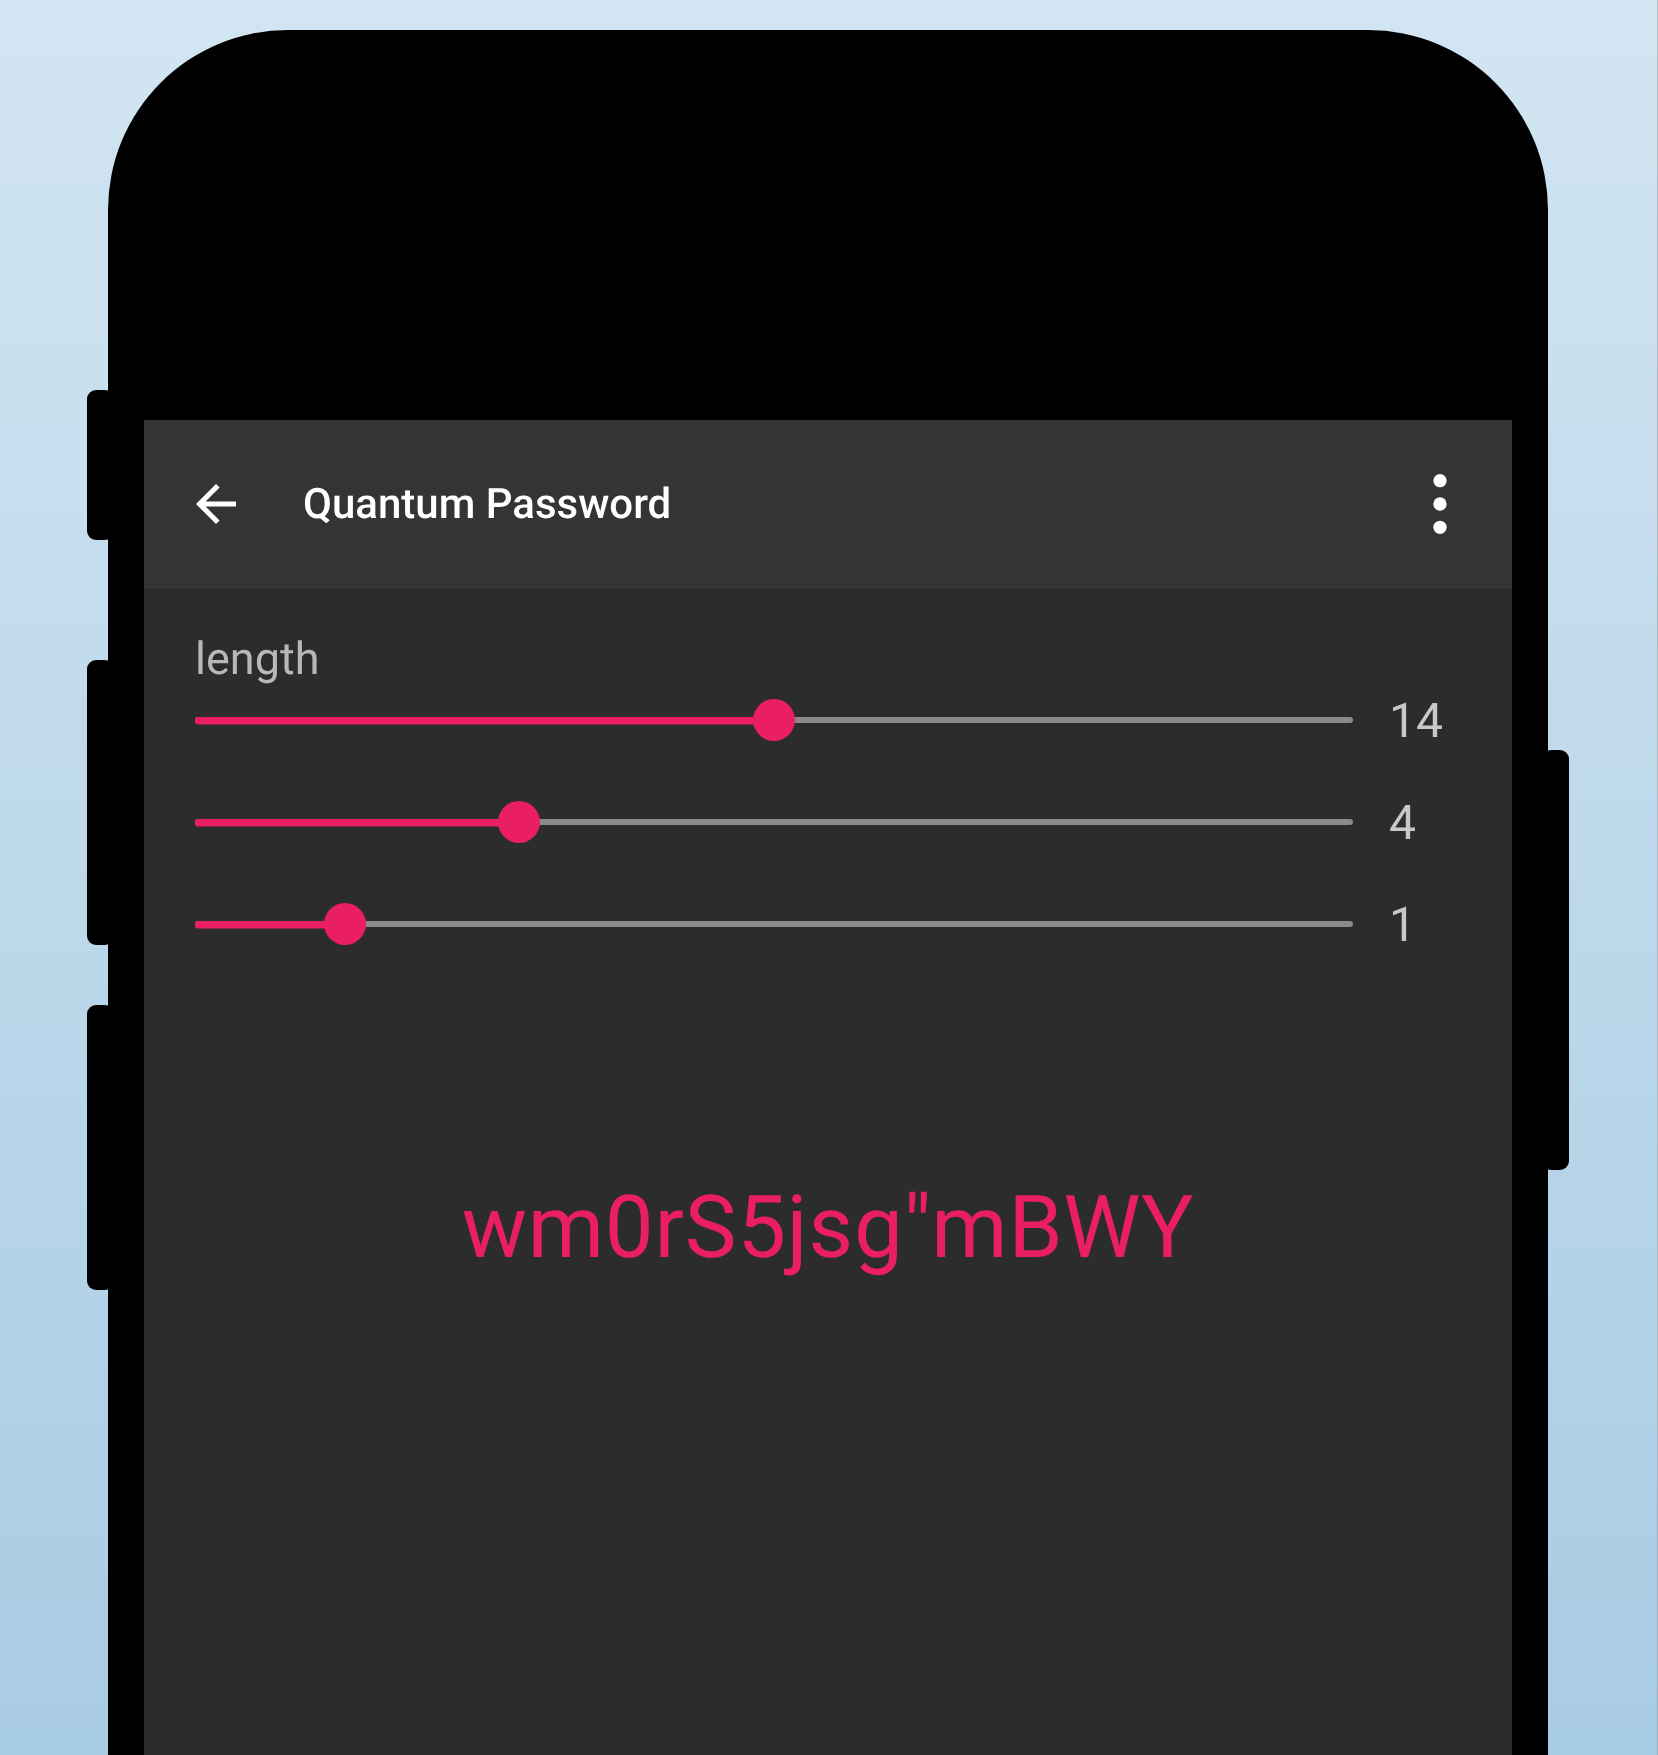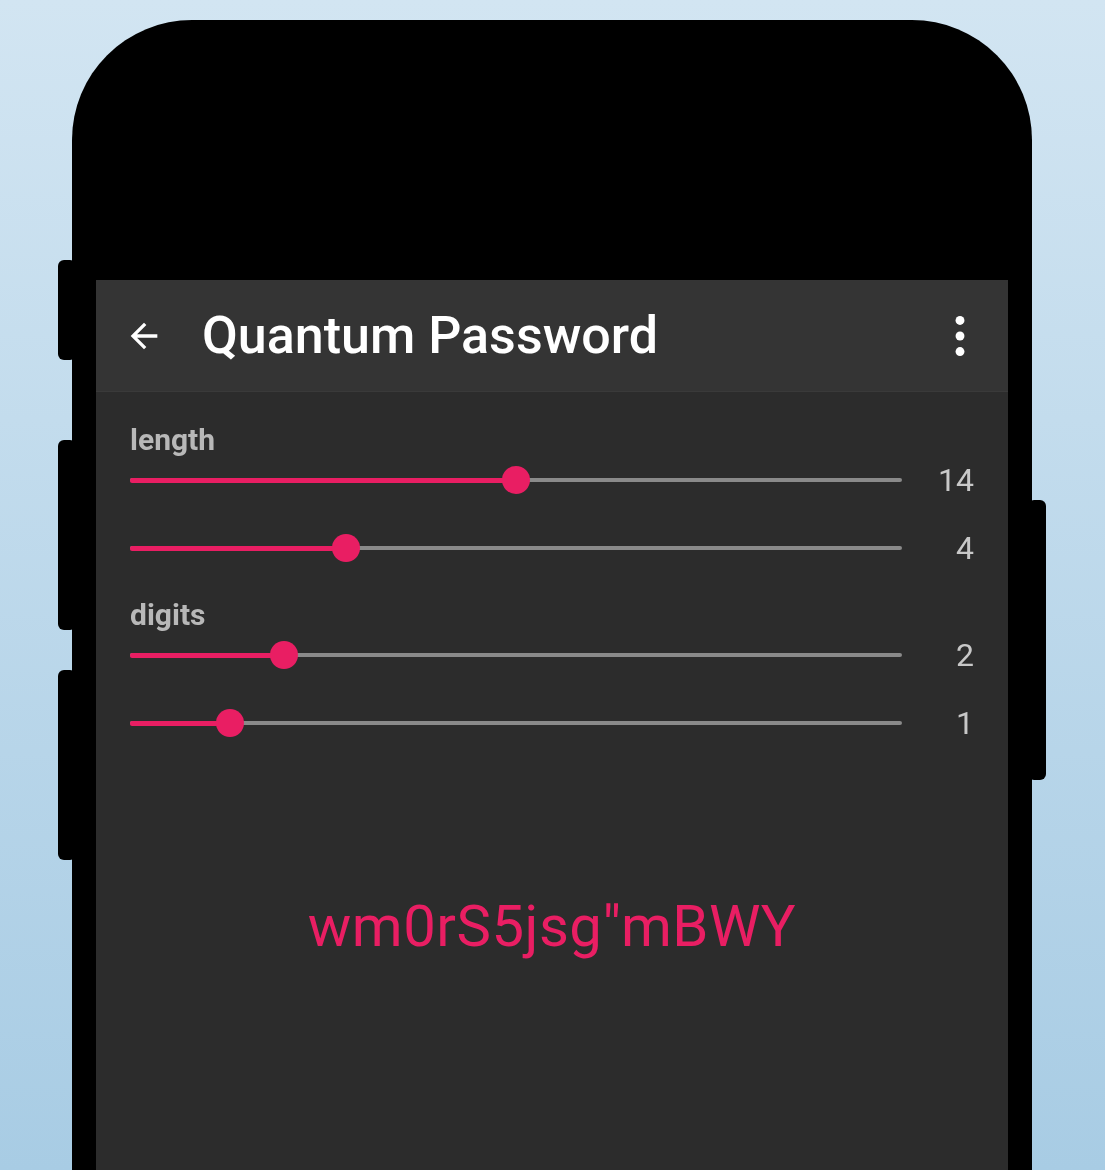--- a/index.html
+++ b/index.html
@@ -57,21 +57,21 @@
   .appbar .back {
     width: 60px;
     height: 60px;
     display: flex;
     align-items: center;
     justify-content: center;
     cursor: pointer;
   }
   .appbar .title {
     color: #fff;
-    font-size: 52px;
+    font-size: 28px;
     font-weight: 500;
     margin-left: 28px;
     flex: 1;
   }
   .appbar .overflow {
     width: 48px;
     height: 60px;
     display: flex;
     align-items: center;
     justify-content: center;
@@ -85,21 +85,21 @@
     display: flex;
     flex-direction: column;
   }
 
   .slider-row {
     margin-bottom: 30px;
   }
   .slider-label {
     color: #b8b8b8;
     font-size: 30px;
-    font-weight: 700;
+    font-weight: 400;
     margin-bottom: 4px;
   }
   .slider-line-wrap {
     display: flex;
     align-items: center;
   }
   .slider-track {
     position: relative;
     height: 36px;
     flex: 1;
@@ -130,21 +130,20 @@
     height: 28px;
     margin-top: -14px;
     margin-left: -14px;
     background: #e91e63;
     border-radius: 50%;
   }
   .slider-value {
     color: #c8c8c8;
     font-size: 32px;
     min-width: 48px;
-    text-align: right;
   }
 
   .generated {
     margin-top: 120px;
     text-align: center;
     color: #e91e63;
     font-size: 58px;
     font-weight: 400;
     letter-spacing: 0.5px;
   }
@@ -194,31 +193,20 @@
         <div class="slider-line-wrap">
           <div class="slider-track">
             <div class="track-bg"></div>
             <div class="track-fill" style="width:28%"></div>
             <div class="thumb" style="left:28%"></div>
           </div>
           <div class="slider-value">4</div>
         </div>
       </div>
 
-      <div class="slider-row">
-        <div class="slider-label">digits</div>
-        <div class="slider-line-wrap">
-          <div class="slider-track">
-            <div class="track-bg"></div>
-            <div class="track-fill" style="width:20%"></div>
-            <div class="thumb" style="left:20%"></div>
-          </div>
-          <div class="slider-value">2</div>
-        </div>
-      </div>
 
       <div class="slider-row">
         <div class="slider-line-wrap">
           <div class="slider-track">
             <div class="track-bg"></div>
             <div class="track-fill" style="width:13%"></div>
             <div class="thumb" style="left:13%"></div>
           </div>
           <div class="slider-value">1</div>
         </div>

